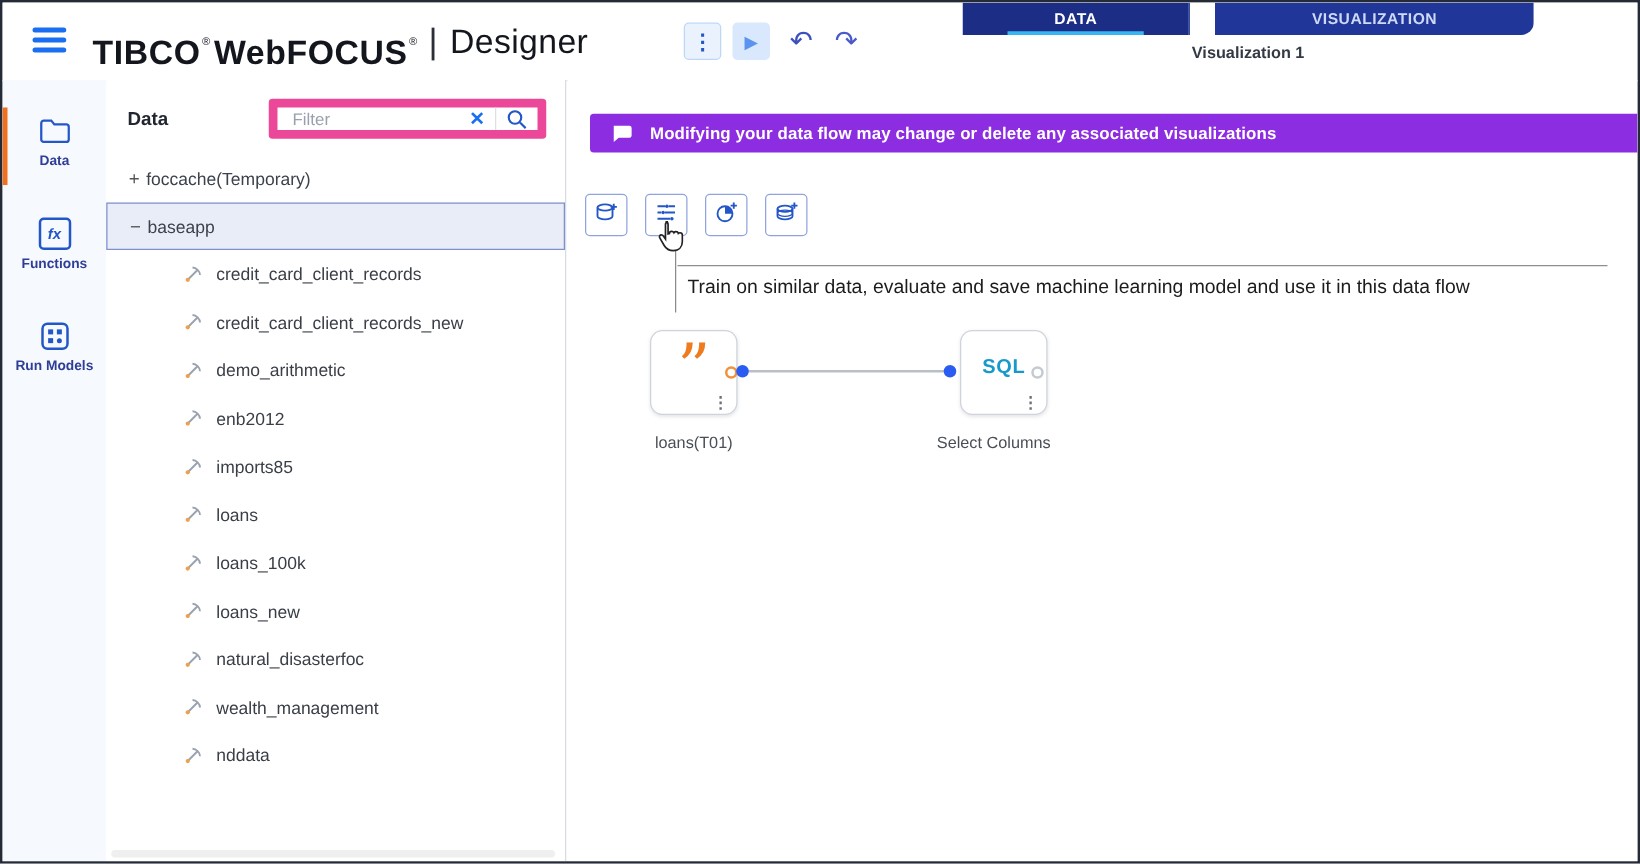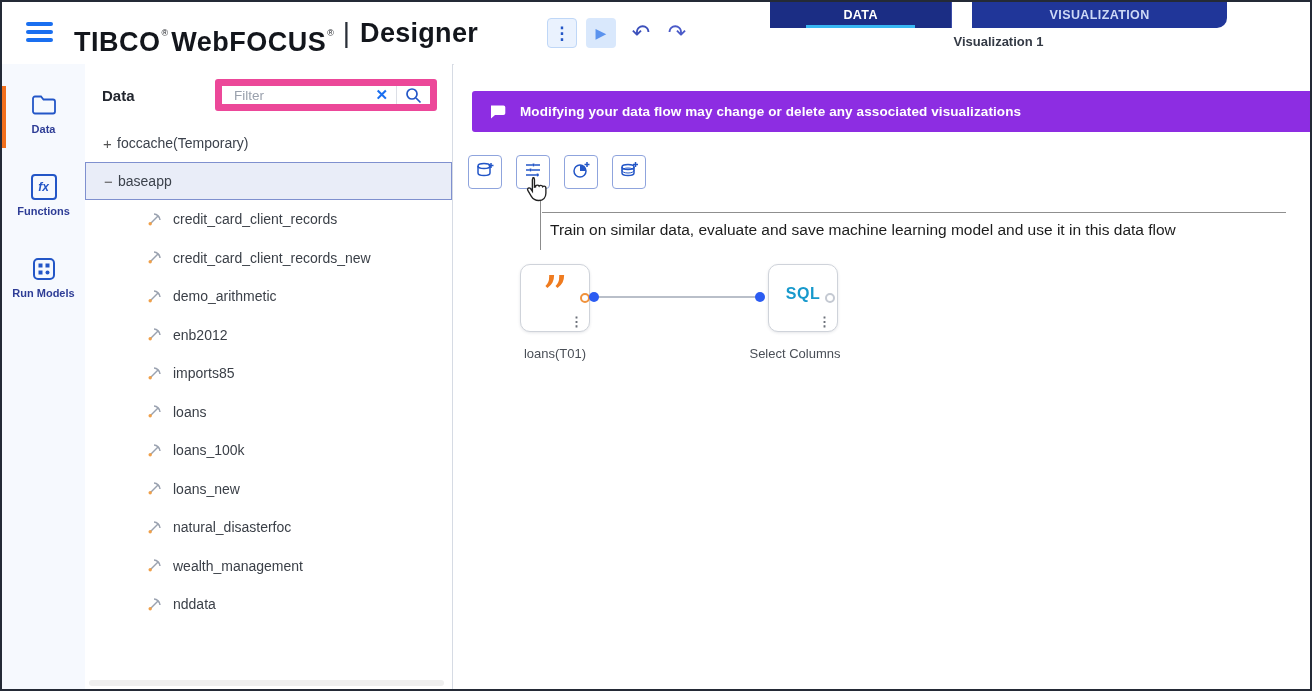--- a/index.html
+++ b/index.html
@@ -7,21 +7,21 @@
         background:#fff;font-family:"Liberation Sans",sans-serif;overflow:hidden;}
 
   
   .header{position:absolute;top:0;left:0;right:0;height:62px;background:#fff;border-bottom:1px solid #e1e4ea;}
   .hamburger{position:absolute;left:24px;top:20px;width:27px;height:21px;cursor:pointer;}
   .hamburger span{display:block;height:4px;border-radius:2px;background:var(--bright-blue,#1a6ff0);margin-bottom:4px;}
   .logo{position:absolute;left:72px;top:0;height:62px;display:flex;align-items:center;font-size:27px;color:#13161c;white-space:nowrap;}
   .logo .b{font-weight:bold;letter-spacing:.5px;margin-top:19px;}
   .logo sup{font-size:9px;margin:0 3px 0 1px;}
   .logo .pipe{font-weight:300;color:#2a2f38;margin:0 10px 0 6px;font-size:28px;}
-  .logo .designer{font-weight:700;letter-spacing:.3px;}
+  .logo .designer{font-weight:400;letter-spacing:.3px;}
   .hbtn{position:absolute;top:16px;width:30px;height:30px;border-radius:4px;display:flex;align-items:center;justify-content:center;cursor:pointer;box-sizing:border-box;}
   .hbtn.more{left:545px;background:#eaf2fe;border:1px solid #bfd7f7;color:var(--accent-blue,#2356c7);font-size:17px;font-weight:bold;}
   .hbtn.play{left:584px;background:#d9e8fc;color:#5b93ee;font-size:14px;}
   .hbtn.undo{left:624px;color:#3c50bb;font-size:22px;}
   .hbtn.redo{left:660px;color:#4a5ac8;font-size:22px;}
 
   
   .tabbar{position:absolute;top:0;left:768px;width:457px;height:26px;display:flex;z-index:5;
           border-bottom-right-radius:10px;overflow:hidden;}
   .tab{display:flex;align-items:center;justify-content:center;font-size:12.5px;font-weight:bold;
@@ -54,21 +54,21 @@
 
   .tree-row{height:38px;display:flex;align-items:center;padding-left:18px;font-size:14px;color:#3c424c;cursor:pointer;box-sizing:border-box;}
   .tree-row .pfx{width:14px;color:#555;font-size:15px;}
   .tree-row.selected{background:var(--sel-bg,#e9edf8);border:1px solid #7f90cf;}
   .ds-row{height:38.5px;display:flex;align-items:center;padding-left:62px;font-size:14px;color:#3a3f47;cursor:pointer;}
   .ds-row .dsic{margin-right:11px;display:flex;align-items:center;}
   .panel-scroll{position:absolute;bottom:3px;left:4px;right:8px;height:6px;background:#efefef;border-radius:3px;}
 
   
   .main{position:absolute;top:62px;left:452px;right:0;bottom:0;background:#fff;}
-  .banner{position:absolute;top:27px;left:18px;right:0;height:41px;background:var(--banner,#8d2de2);color:#fff;
+  .banner{position:absolute;top:27px;left:18px;right:0;height:31px;background:var(--banner,#8d2de2);color:#fff;
           display:flex;align-items:center;border-radius:3px 0 0 3px;}
   .banner .bic{margin:0 13px 0 17px;display:flex;}
   .banner .btext{font-size:13.5px;font-weight:bold;letter-spacing:.1px;}
 
   .flow-toolbar{position:absolute;top:91px;left:14px;display:flex;gap:14px;}
   .fbtn{width:34px;height:34px;border:1px solid #8fa4dd;border-radius:4px;background:#fff;display:flex;align-items:center;justify-content:center;cursor:pointer;box-sizing:border-box;}
 
   .vline{position:absolute;left:86px;top:124px;width:1px;height:62px;background:#8c8c8c;}
   .hline{position:absolute;left:88px;right:24px;top:148px;height:1px;background:#8f8f8f;}
   .tooltip-text{position:absolute;left:96px;top:157px;font-size:15.5px;color:#1c1c1c;}

